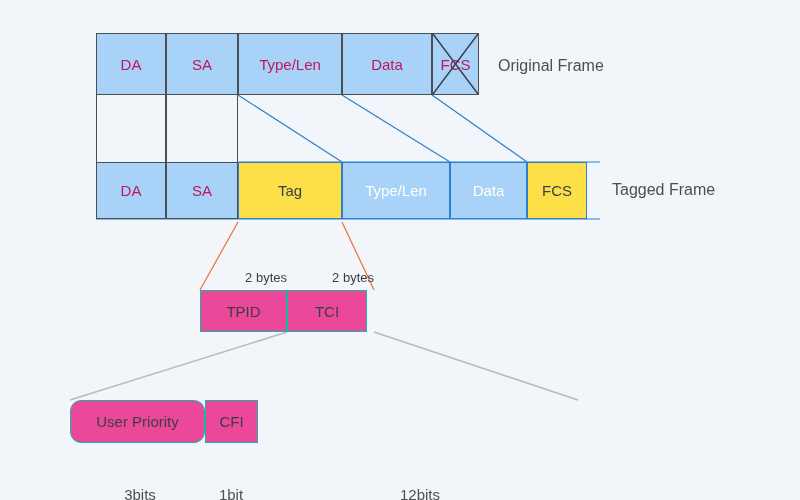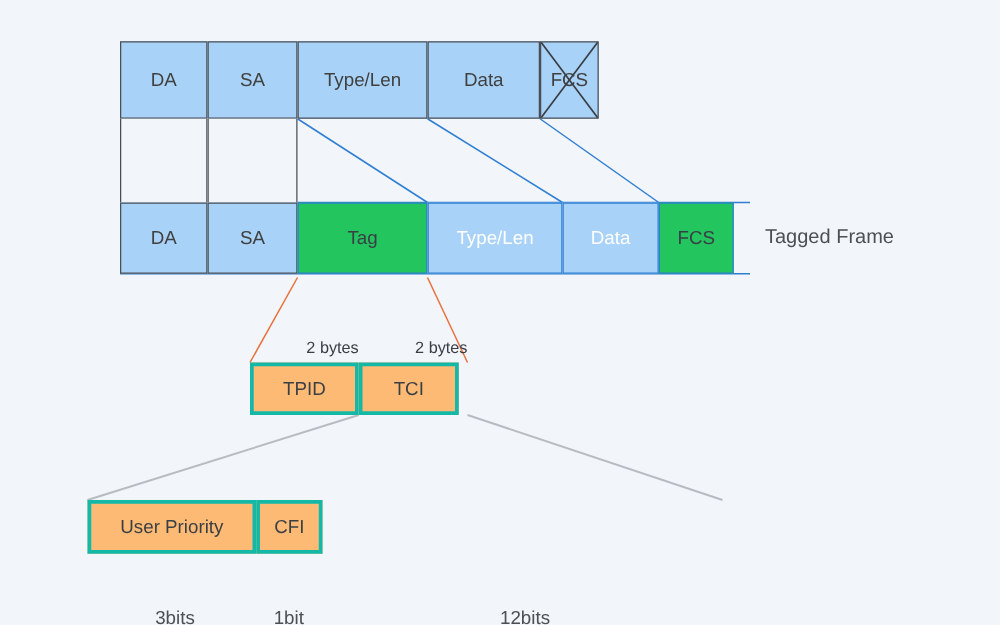--- a/index.html
+++ b/index.html
@@ -31,40 +31,40 @@
     display: flex;
     align-items: center;
     justify-content: center;
     font-size: 15px;
     line-height: 1;
     white-space: nowrap;
   }
   .cell-blue {
     background: #a8d2f7;
     border: 1px solid #4a4f55;
-    color: #404040;
+    color: #be185d;
   }
   .cell-white-blue {
-    background: #22c55e;
+    background: #fde047;
     border: 1px solid #2e7fd4;
     color: #3a3f45;
   }
   .cell-blue-b {
     background: #a8d2f7;
     border: 1px solid #2e7fd4;
     color: #ffffff;
   }
   .cell-empty {
     background: #f2f5f9;
     border-left: 1px solid #4a4f55;
     border-right: 1px solid #4a4f55;
   }
   .cell-cyan {
-    background: #fdba74;
-    border: 3px solid #14b8a6;
+    background: #ec4899;
+    border: 1px solid #14b8a6;
     color: #3a3f45;
   }
   .side-label {
     position: absolute;
     font-size: 16px;
     color: #4b5055;
     white-space: nowrap;
   }
   .byte-label {
     position: absolute;
@@ -125,20 +125,21 @@
     <span>FCS</span>
   </div>
 
   <svg class="layer" viewBox="0 0 800 500">
     <g stroke="#3a3f45" stroke-width="1.4">
       <line x1="433" y1="34" x2="478" y2="94"></line>
       <line x1="478" y1="34" x2="433" y2="94"></line>
     </g>
   </svg>
 
+  <div class="side-label" style="left:498px; top:57px;">Original Frame</div>
 
   <div class="cell cell-empty" style="left:96px; top:95px; width:70px; height:67px;"></div>
   <div class="cell cell-empty" style="left:166px; top:95px; width:72px; height:67px;"></div>
 
   <div class="cell cell-blue" style="left:96px; top:162px; width:70px; height:57px;">
     <span>DA</span>
   </div>
   <div class="cell cell-blue" style="left:166px; top:162px; width:72px; height:57px;">
     <span>SA</span>
   </div>
@@ -160,21 +161,21 @@
   <div class="byte-label" style="left:200px; top:270px; width:87px;">2 bytes</div>
   <div class="byte-label" style="left:287px; top:270px; width:87px;">2 bytes</div>
 
   <div class="cell cell-cyan" style="left:200px; top:290px; width:87px; height:42px;">
     <span>TPID</span>
   </div>
   <div class="cell cell-cyan" style="left:287px; top:290px; width:80px; height:42px;justify-content:center;">
     <span>TCI</span>
   </div>
 
-  <div class="cell cell-cyan" style="left:70px; top:400px; width:135px; height:43px;">
+  <div class="cell cell-cyan" style="left:70px; top:400px; width:135px; height:43px;border-radius:11px;">
     <span>User Priority</span>
   </div>
   <div class="cell cell-cyan" style="left:205px; top:400px; width:53px; height:43px;">
     <span>CFI</span>
   </div>
 
   <div class="bit-label" style="left:100px; top:458px; width:80px;">3bits</div>
   <div class="bit-label" style="left:196px; top:458px; width:70px;">1bit</div>
   <div class="bit-label" style="left:380px; top:458px; width:80px;">12bits</div>
 

